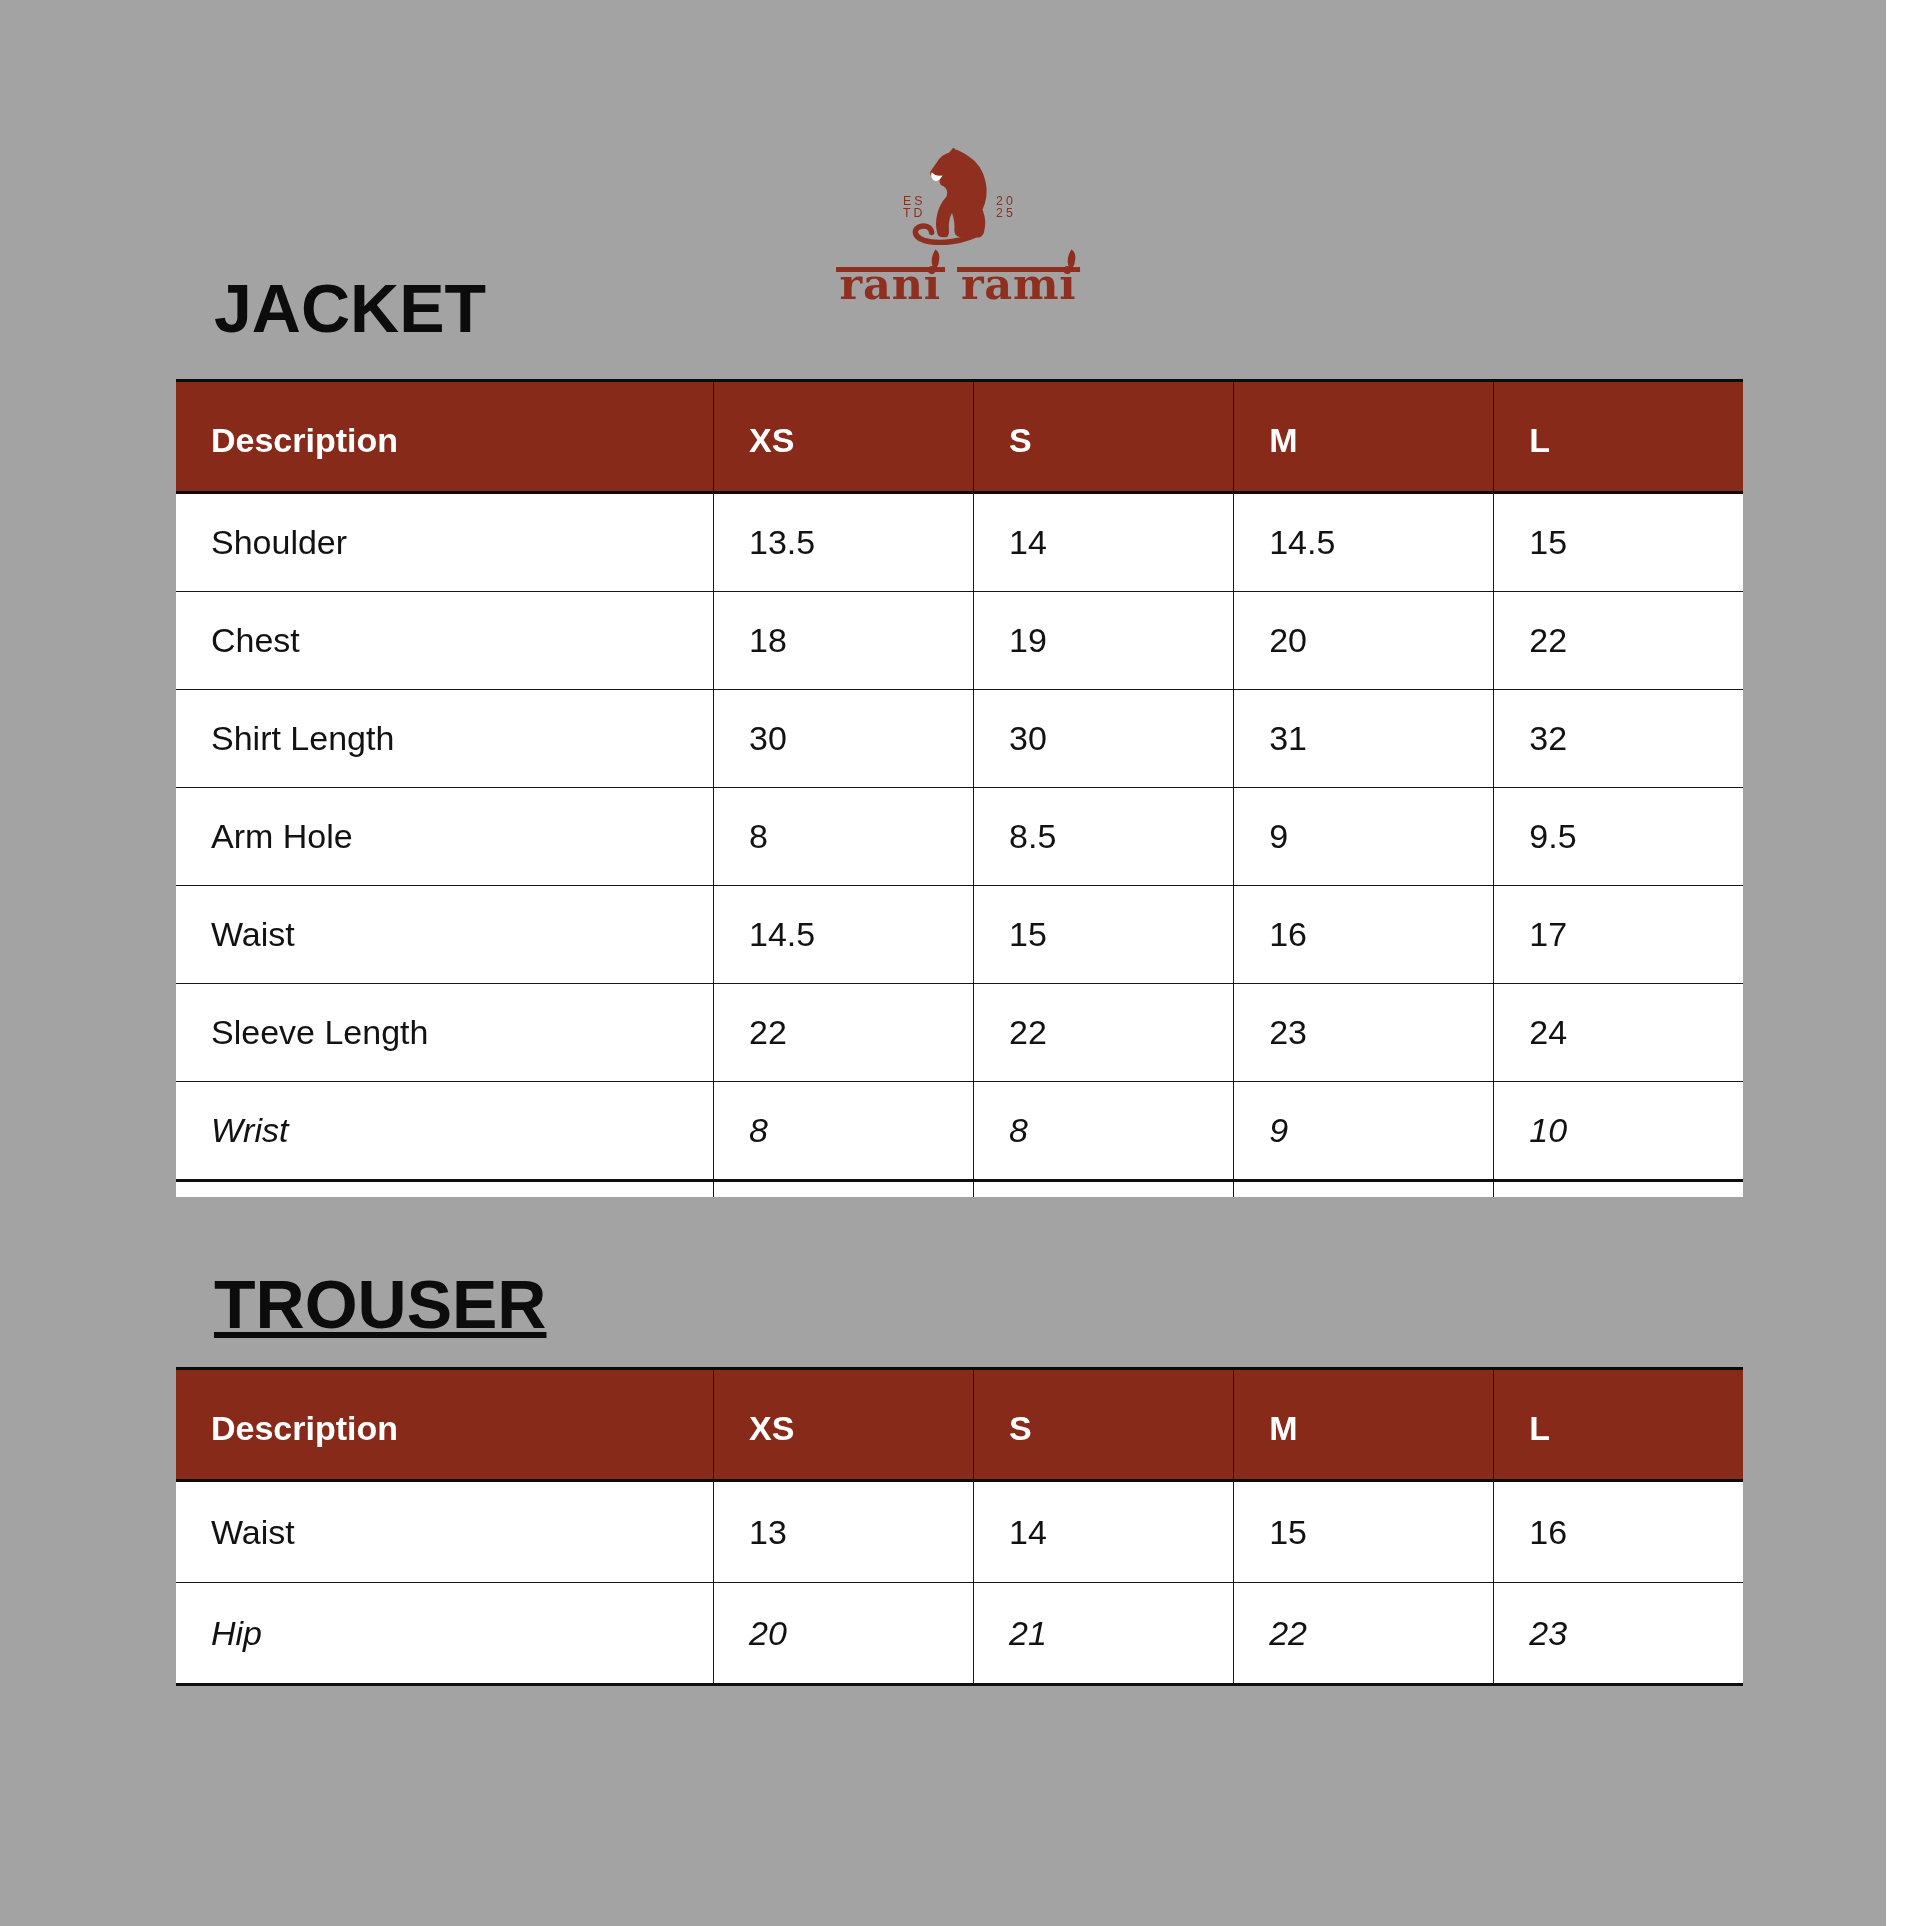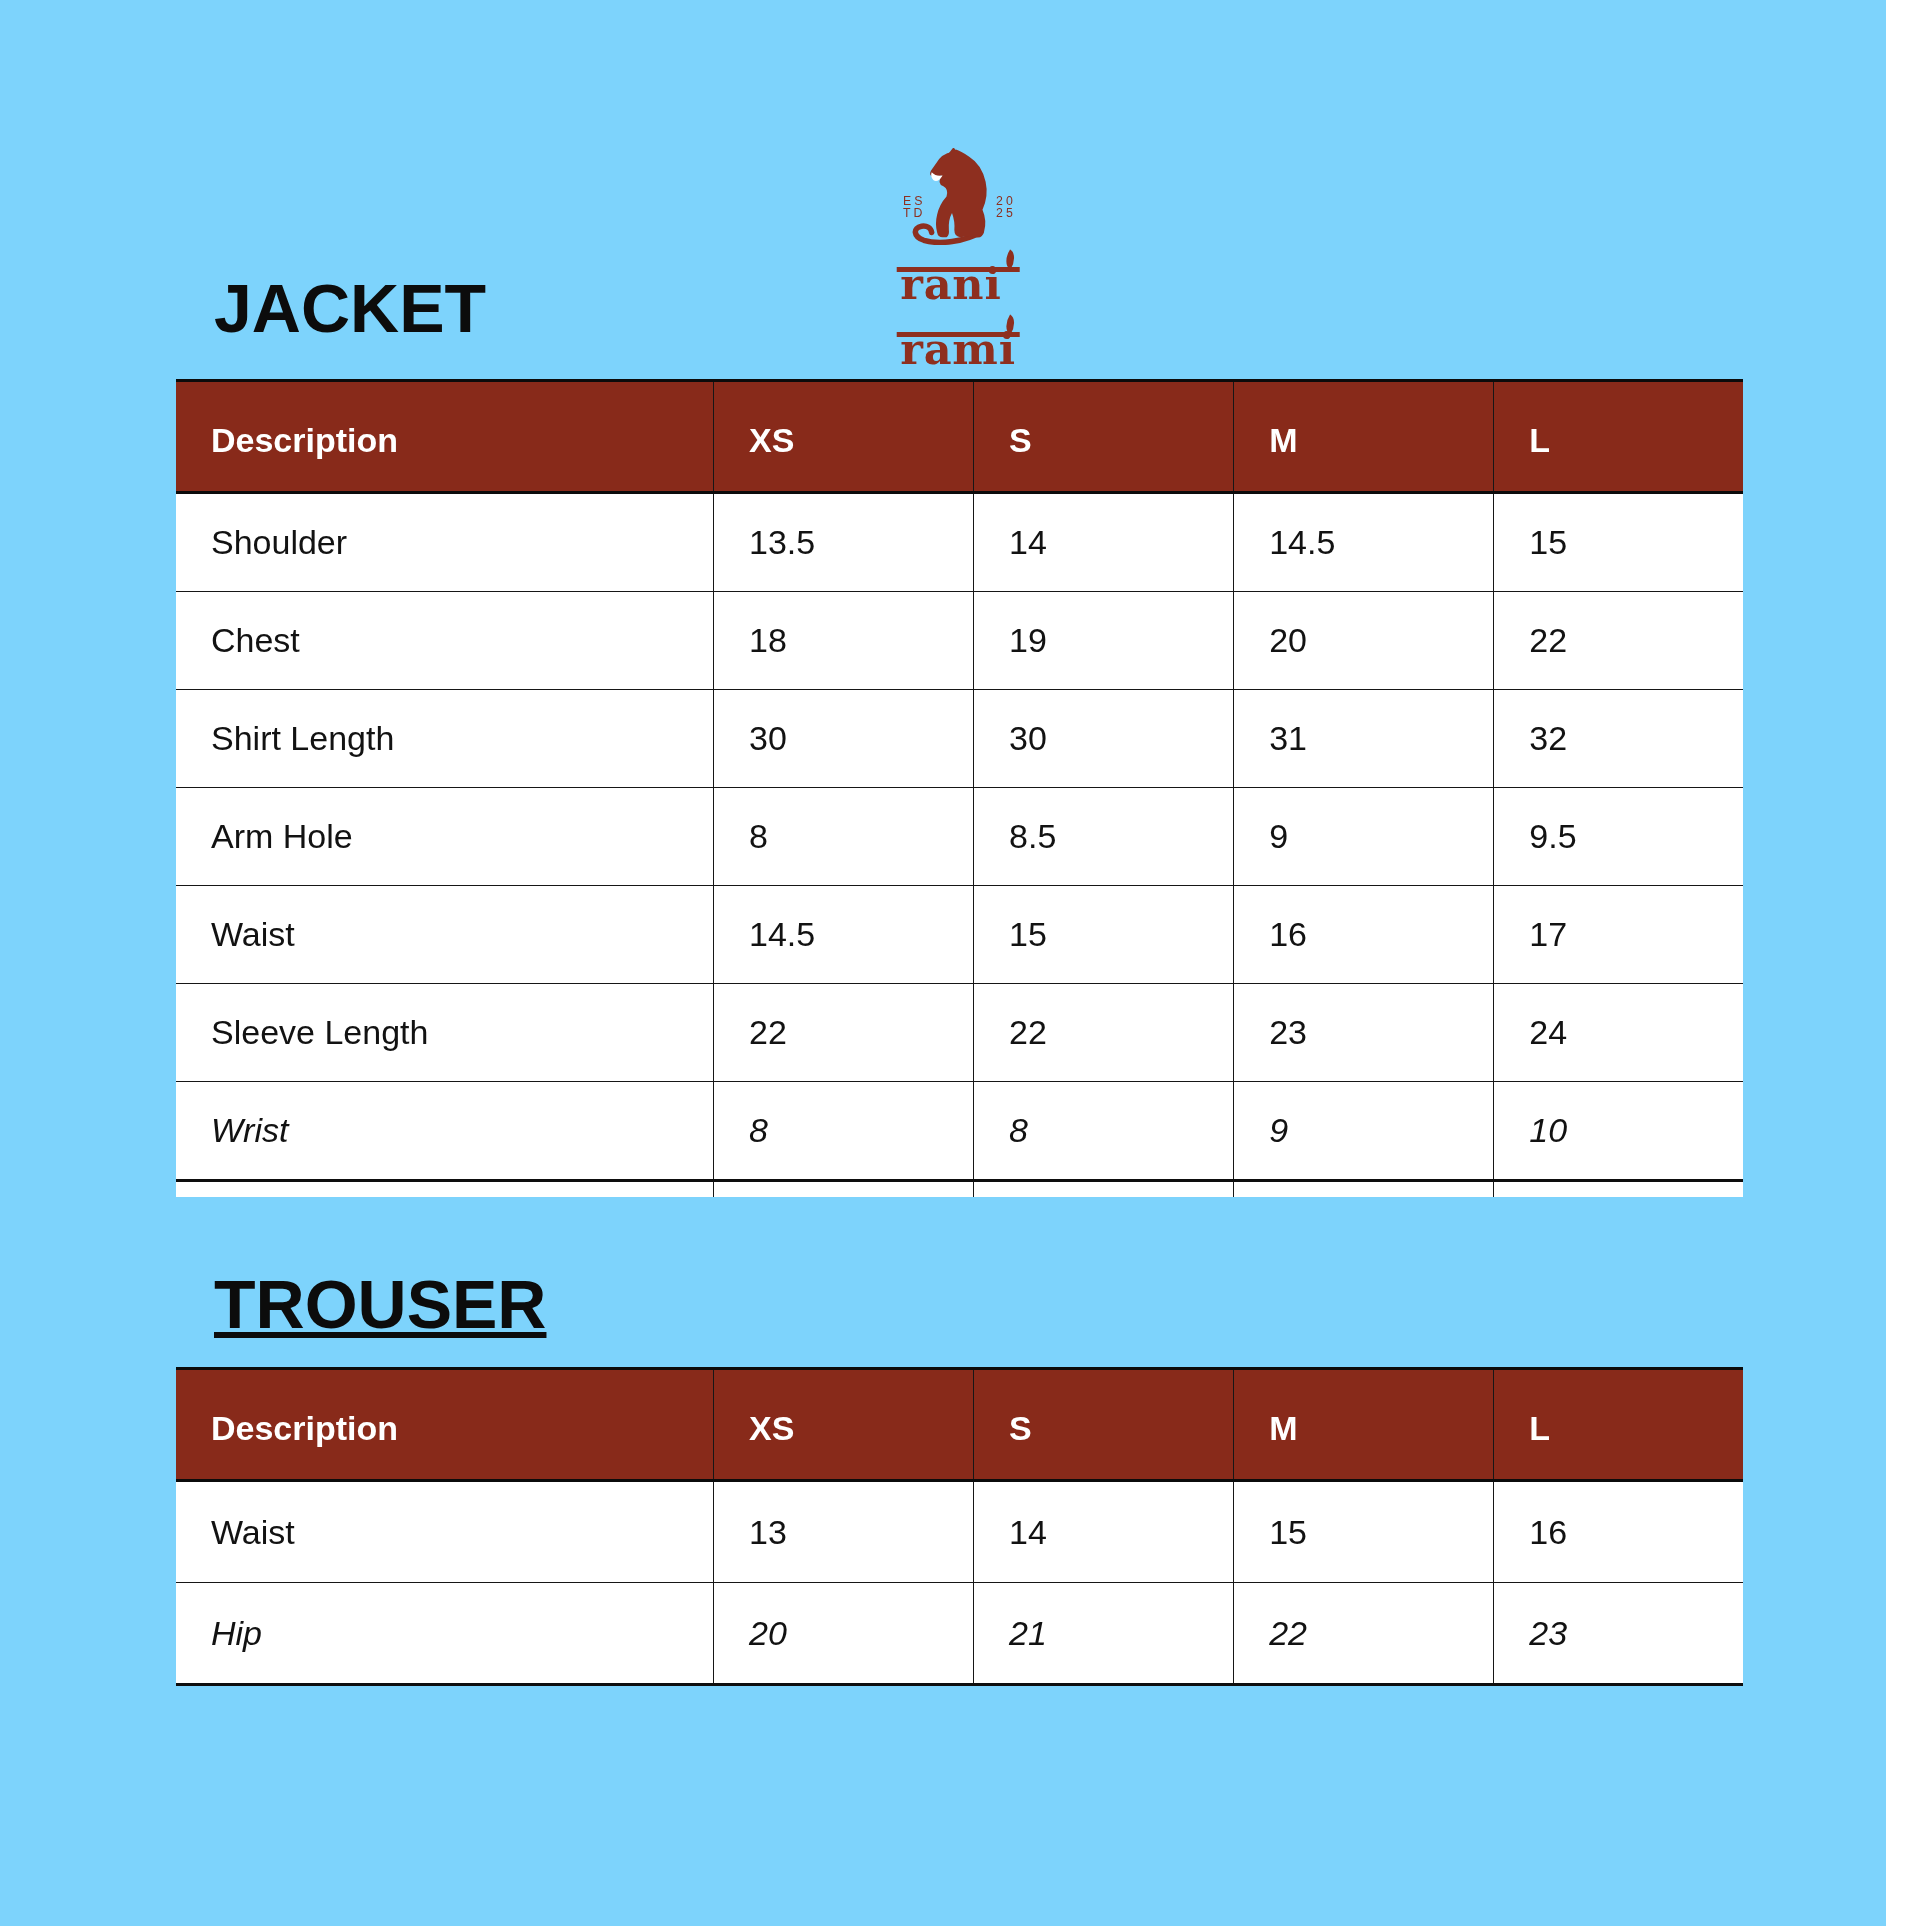--- a/index.html
+++ b/index.html
@@ -1,20 +1,20 @@
 <!DOCTYPE html>
 <html style="font-size:12.3px"><head>
 <meta charset="utf-8">
 <style>
   html, body { margin: 0; padding: 0; }
   .page {
     position: relative;
     width: 1886px;
     height: 1926px;
-    background: #7dd3fc;
+    background: #a3a3a3;
     font-family: "Liberation Sans", sans-serif;
     overflow: hidden;
   }
 
   
   .logo-block { position: absolute; left: 0; top: 0; width: 1926px; }
   .tiger-svg { position: absolute; left: 909px; top: 148px; width: 86px; height: 97px; }
   .logo-side-text {
     position: absolute; top: 195px;
     color: #8E2F1F;
@@ -26,21 +26,20 @@
   .logo-years { left: 996px; }
 
   .wordmark {
     position: absolute; top: 260px; left: 958px;
     transform: translateX(-50%);
     display: flex; gap: 17px;
     color: #8E2F1F;
     font-family: "DejaVu Serif", serif;
     font-weight: 700; font-size: 43px; line-height: 48px;
     letter-spacing: 0.8px;
-    flex-direction: column;
   }
   .wordmark .word { position: relative; padding: 0 1.5px; }
   .wordmark .word::before {       
     content: ""; position: absolute; left: -2.3px; right: -2.3px; top: 7px;
     height: 5.4px; background: #8E2F1F;
   }
   .wordmark .word::after {        
     content: ""; position: absolute; right: 1.5px; top: -9.2px;
     width: 10.8px; height: 17px; background: #8E2F1F;
     border-radius: 0 100% 0 100%;

